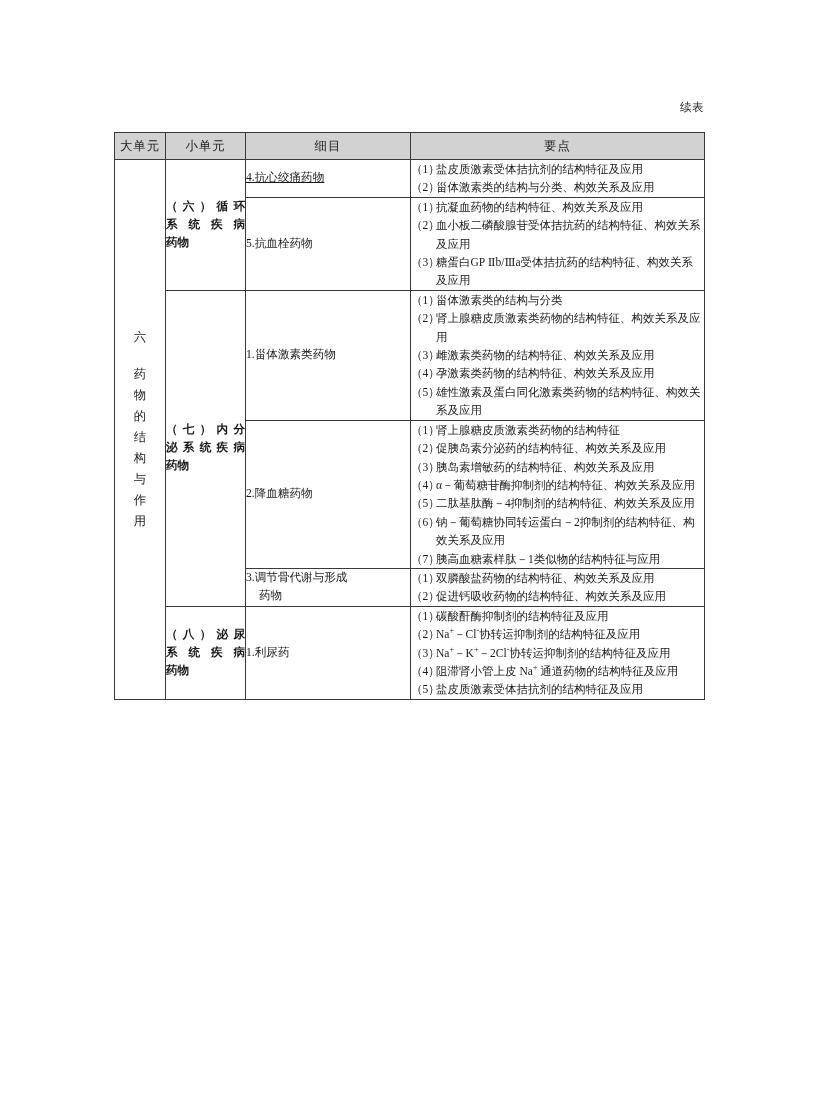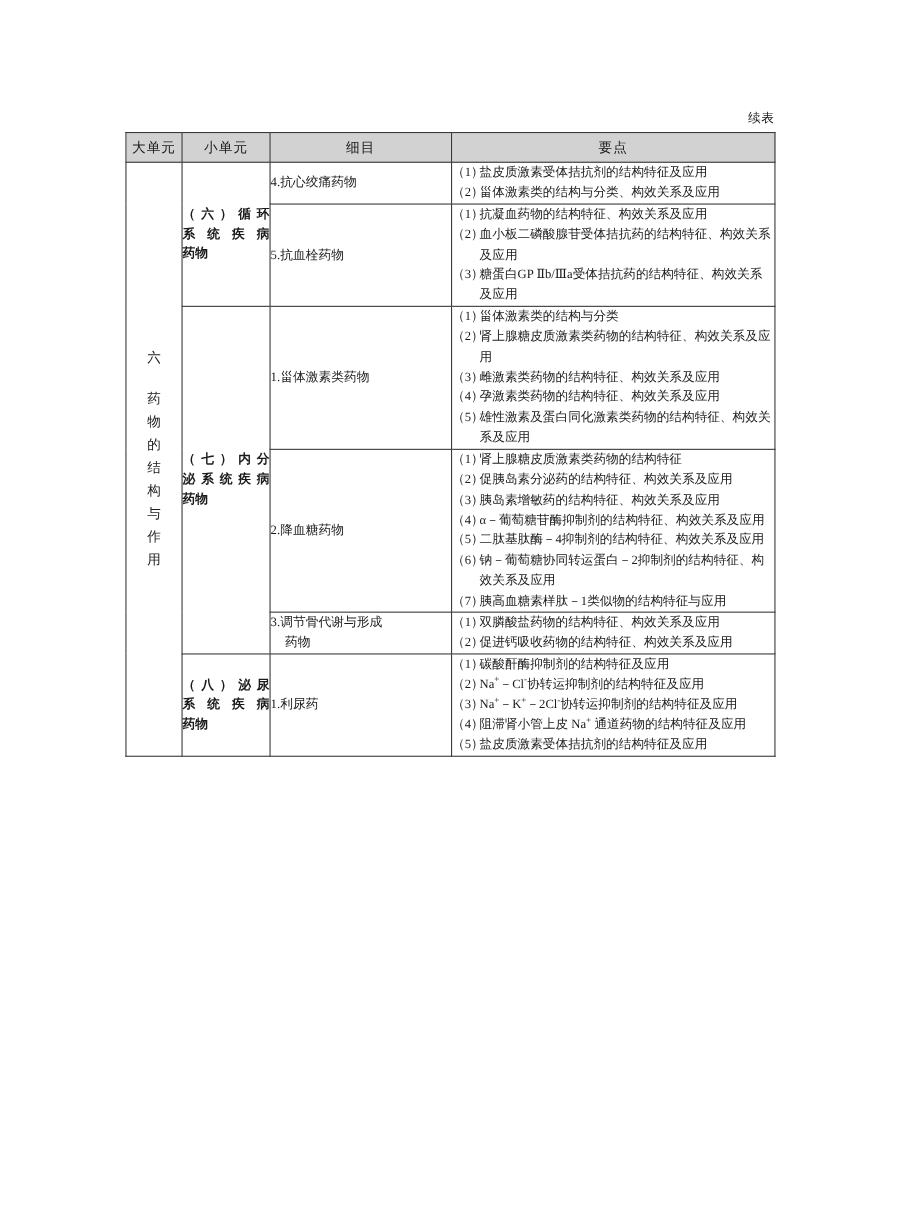--- a/index.html
+++ b/index.html
@@ -29,21 +29,21 @@
     width: 590px;
     text-align: right;
     font-size: 11.5px;
     letter-spacing: 0.5px;
     color: #1a1a1a;
   }
 
   table.syllabus {
     position: absolute;
     left: 114px;
-    top: 120px;
+    top: 132px;
     width: 590px;
     border-collapse: collapse;
     table-layout: fixed;
     font-size: 11.3px;
   }
 
   table.syllabus td, table.syllabus th {
     border: 1px solid #3a3a3a;
     vertical-align: middle;
     padding: 0;
@@ -178,21 +178,21 @@
             <span class="vline">与</span>
             <span class="vline">作</span>
             <span class="vline">用</span>
           </td>
           <td class="sub-cell" rowspan="2">
             <span class="sj">（六）循环</span>
             <span class="sj">系统疾病</span>
             <span class="sl">药物</span>
           </td>
           <td class="item-cell">
-            <span style="display: block;">4.抗心绞痛药物</span>
+            <span style="display: block; text-decoration: underline;">4.抗心绞痛药物</span>
           </td>
           <td class="points-cell">
             <ul>
               <li><span class="num">（1）</span><span>盐皮质激素受体拮抗剂的结构特征及应用</span></li>
               <li><span class="num">（2）</span><span>甾体激素类的结构与分类、构效关系及应用</span></li>
             </ul>
           </td>
         </tr>
         <tr>
           <td class="item-cell">

